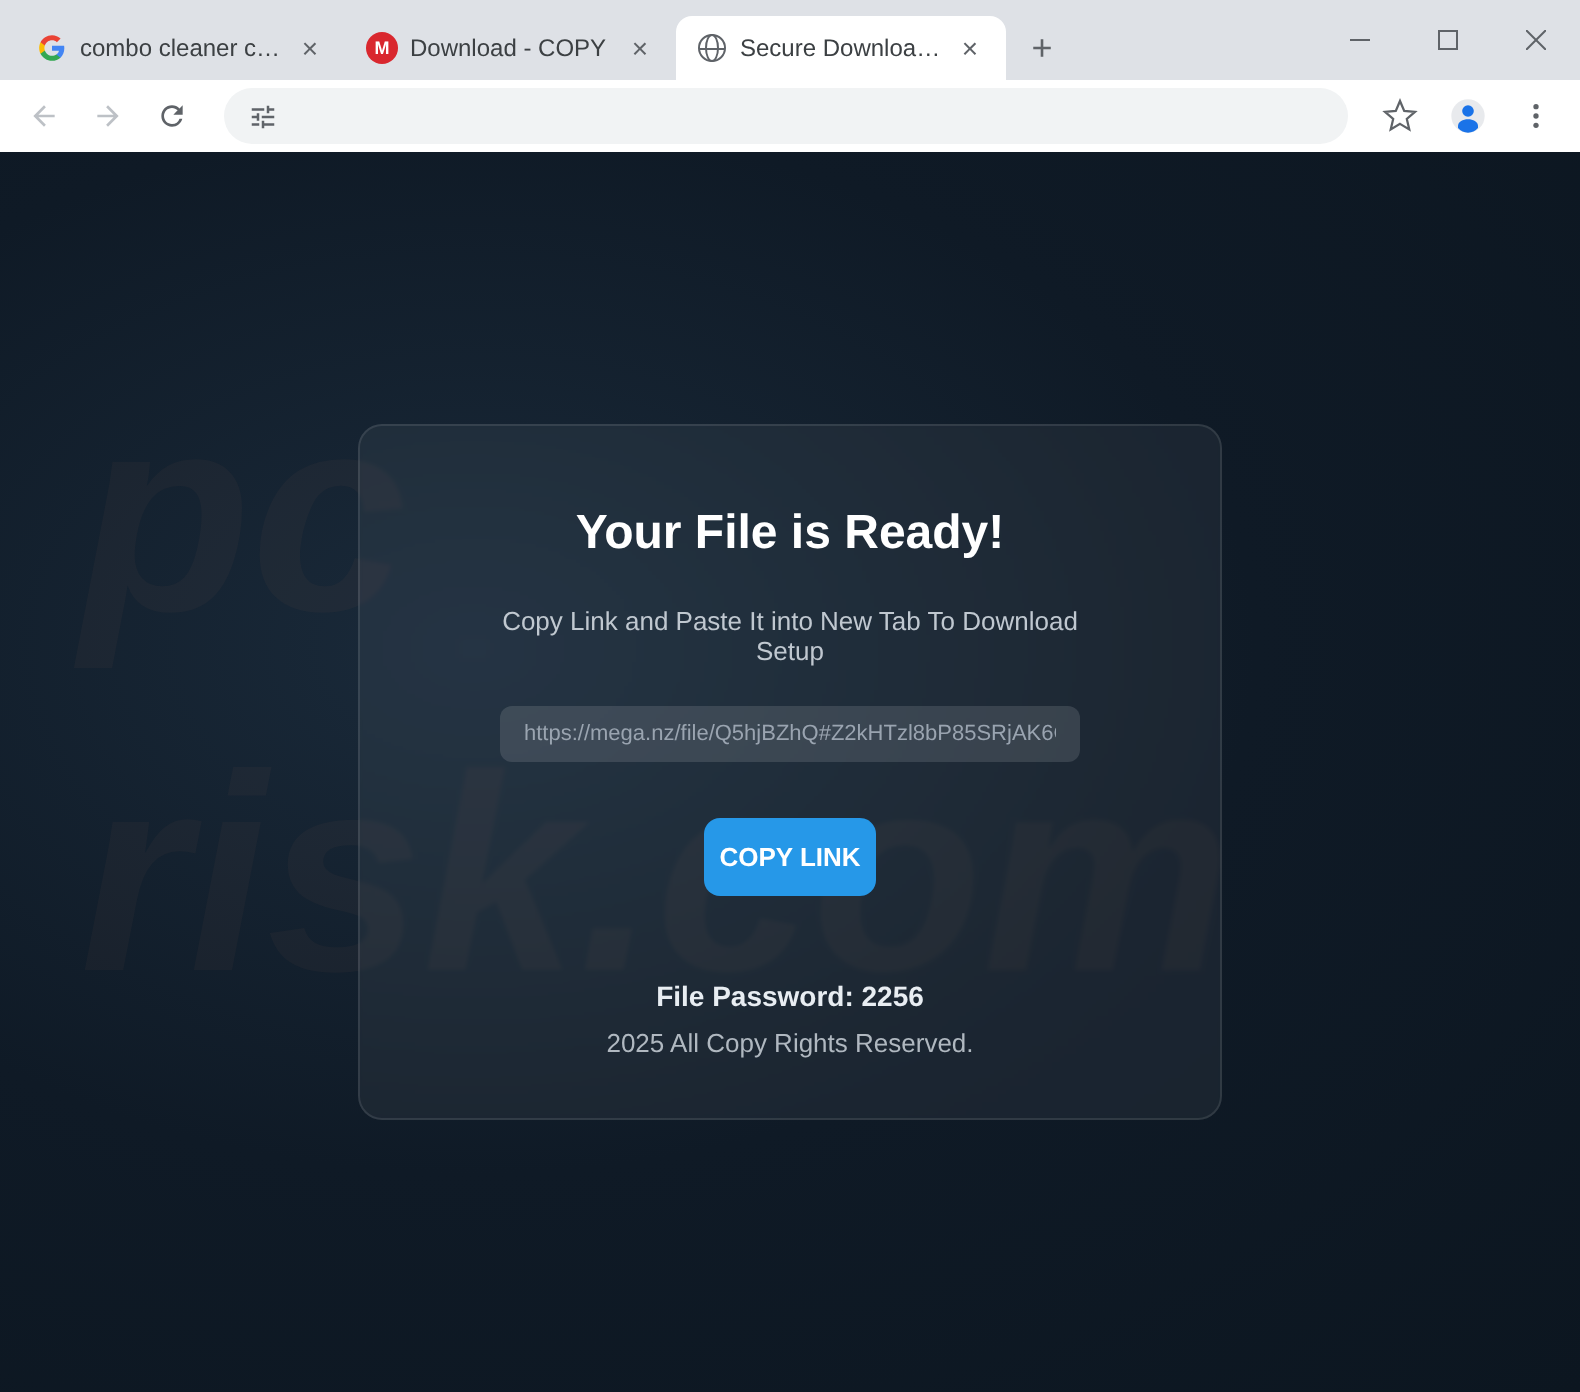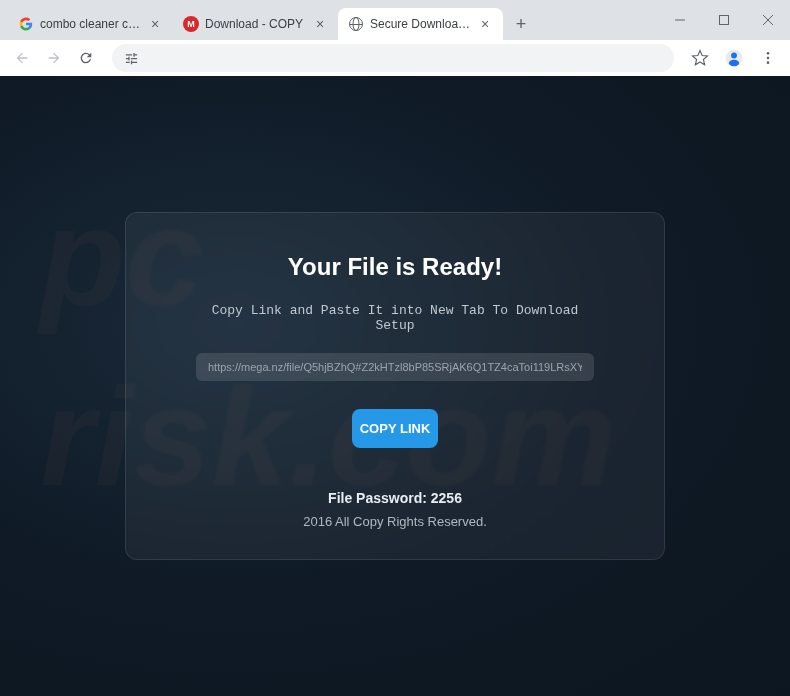--- a/index.html
+++ b/index.html
@@ -168,41 +168,40 @@
       font-size: 140px;
       font-weight: bold;
       font-style: italic;
       color: rgba(130, 90, 80, 0.08);
       pointer-events: none;
       user-select: none;
       white-space: nowrap;
     }
     
     .card {
-      width: 540px;
+      width: 432px;
       background: rgba(255, 255, 255, 0.05);
       border: 1px solid rgba(255, 255, 255, 0.1);
       border-radius: 12px;
       padding: 40px 70px 30px;
       text-align: center;
       backdrop-filter: blur(1px);
     }
     
     .card-title {
       color: #fff;
       font-size: 24px;
       font-weight: 700;
       margin-bottom: 22px;
     }
     
     .card-subtitle {
       color: #c0c8d0;
       font-size: 13px;
       margin-bottom: 20px;
-      font-family: Liberation Mono, monospace;
     }
     
     .link-input {
       width: 100%;
       background: rgba(255, 255, 255, 0.12);
       border: none;
       border-radius: 6px;
       padding: 8px 12px;
       color: #9aa4b0;
       font-size: 11px;
@@ -365,15 +364,15 @@
 <div class="page-content">
   <div class="watermark" style="top:100px;left:40px;">pc</div>
   <div class="watermark" style="top:280px;left:40px;">risk.com</div>
 
   <div class="card">
     <h1 class="card-title">Your File is Ready!</h1>
     <p class="card-subtitle">Copy Link and Paste It into New Tab To Download Setup</p>
     <input class="link-input" type="text" readonly="" value="https://mega.nz/file/Q5hjBZhQ#Z2kHTzl8bP85SRjAK6Q1TZ4caToi119LRsXYEf7FTSM" style="">
     <button class="copy-btn">COPY LINK</button>
     <div class="password-line">File Password: 2256</div>
-    <div class="footer-line">2016 All Copy Rights Reserved.</div>
+    <div class="footer-line">2025 All Copy Rights Reserved.</div>
   </div>
 </div>
 
 </body></html>

